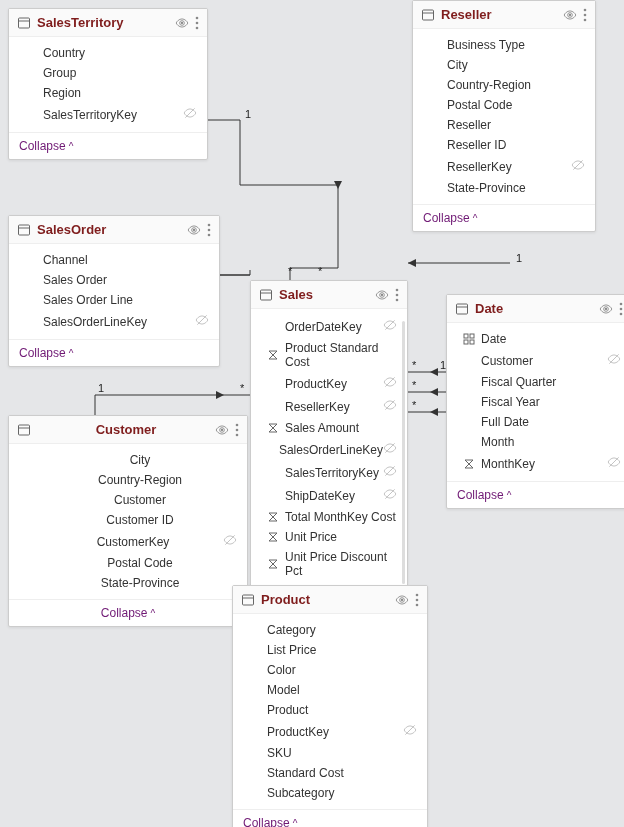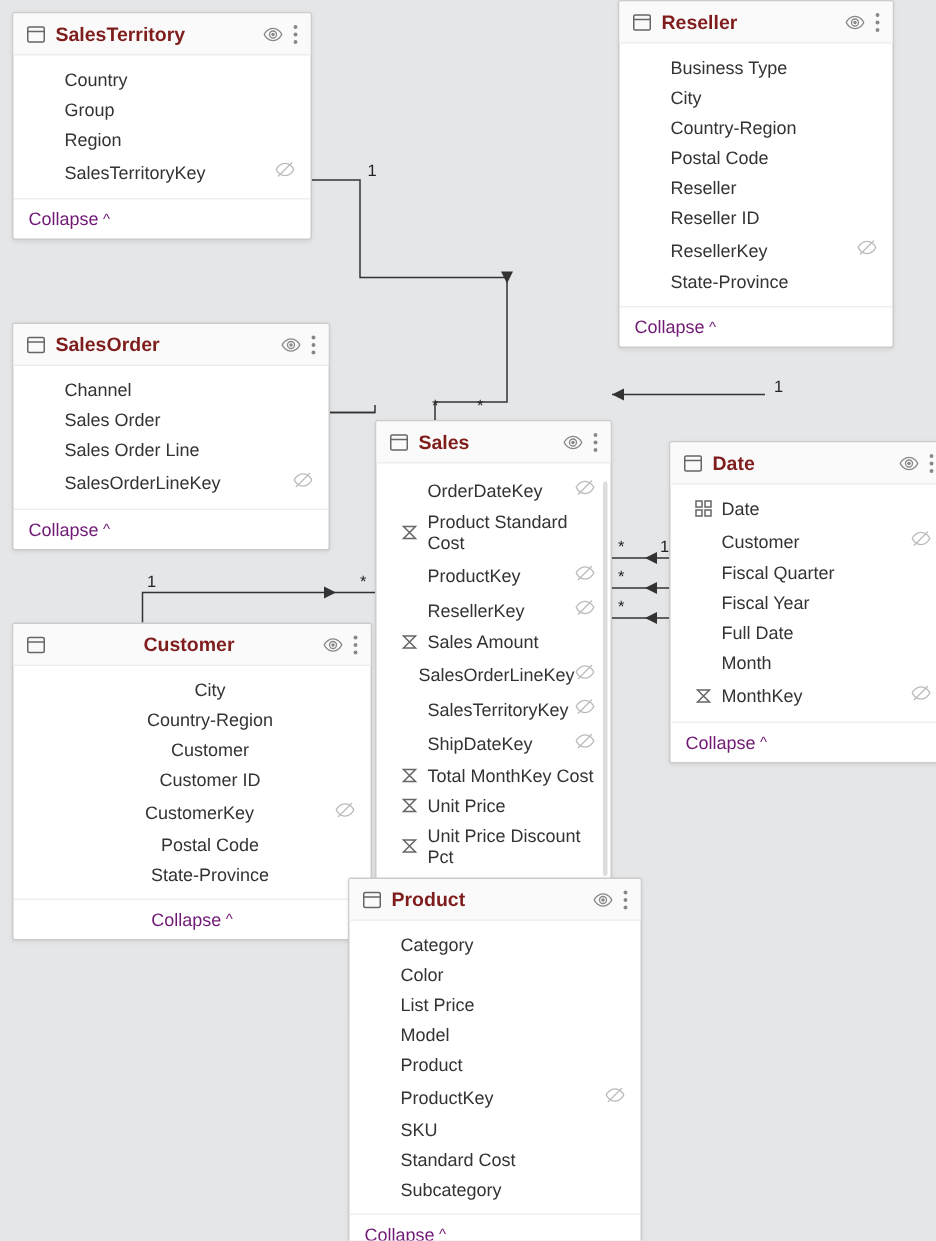--- a/index.html
+++ b/index.html
@@ -508,28 +508,28 @@
         </span>
       </span>
     </div>
     <div class="table-body">
       <div class="field-row">
         <span class="field-icon"></span>
         <span class="field-label">Category</span>
       </div>
       <div class="field-row">
         <span class="field-icon"></span>
+        <span class="field-label">List Price</span>
+      </div>
+      <div class="field-row">
+        <span class="field-icon"></span>
         <span class="field-label">Color</span>
       </div>
       <div class="field-row">
         <span class="field-icon"></span>
-        <span class="field-label">List Price</span>
-      </div>
-      <div class="field-row">
-        <span class="field-icon"></span>
         <span class="field-label">Model</span>
       </div>
       <div class="field-row">
         <span class="field-icon"></span>
         <span class="field-label">Product</span>
       </div>
       <div class="field-row">
         <span class="field-icon"></span>
         <span class="field-label">ProductKey</span>
         <span class="field-hidden"><svg width="14" height="14" viewBox="0 0 24 24">

